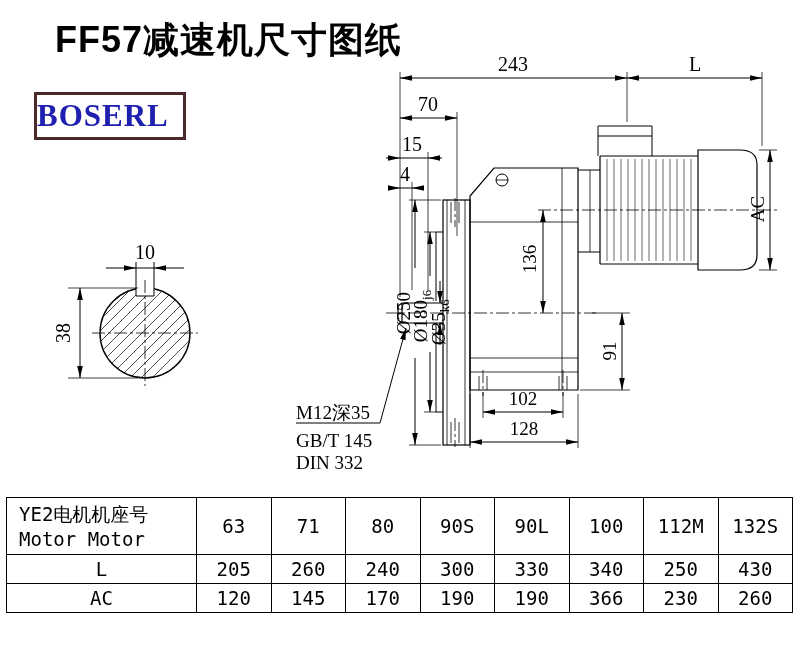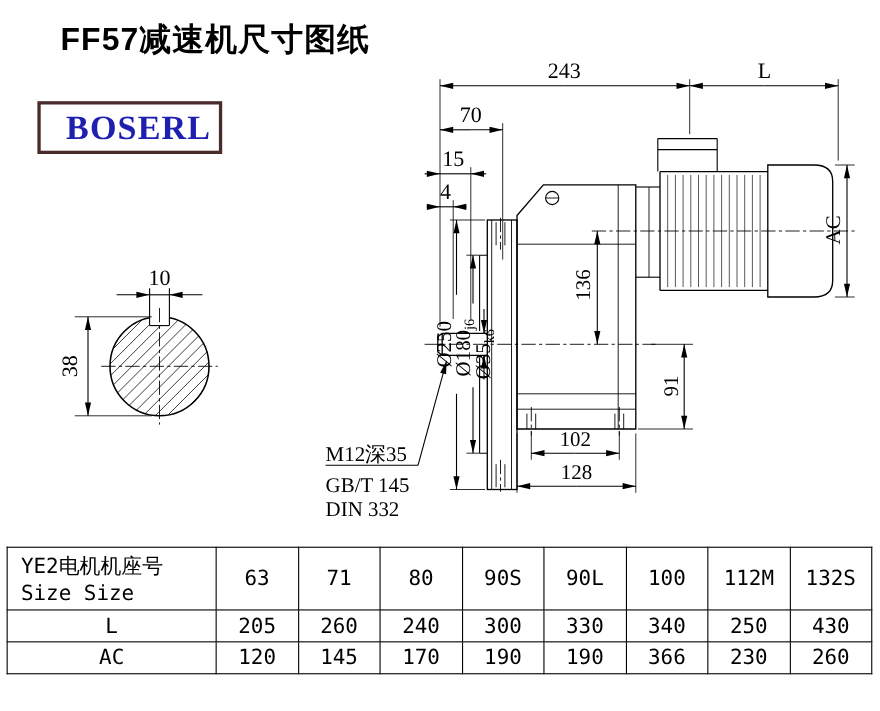--- a/index.html
+++ b/index.html
@@ -1,29 +1,29 @@
 <!DOCTYPE html>
 <html style="--logo-text: #2020b0; --logo-border: #4a2a2a; --line: #000000;"><head>
 <meta charset="utf-8">
 <style>
   html,body{margin:0;padding:0;}
   body{
     width:800px;height:646px;position:relative;background:#fff;
     font-family:"Liberation Sans",sans-serif;color:#000;overflow:hidden;
   }
   .title{
-    position:absolute;left:55px;top:16px;font-size:29px;font-weight:bold;
+    position:absolute;left:55px;top:16px;font-size:36px;font-weight:bold;
     letter-spacing:1px;font-family:"Liberation Sans",sans-serif;
   }
   .logo{
     position:absolute;left:34px;top:92px;width:146px;height:42px;
     border:3px solid var(--logo-border,#4a2a2a);
-    display:flex;align-items:center;justify-content:center;
+    display:flex;align-items:center;justify-content:flex-start;
     font-family:"Liberation Serif",serif;font-size:31px;font-weight:bold;
-    color:var(--logo-text,#2020b0);letter-spacing:1px;background:#fff;padding-left:16px;
+    color:var(--logo-text,#2020b0);letter-spacing:1px;background:#fff;
   }
   svg.drawing{position:absolute;left:0;top:0;}
   svg text{font-family:"Liberation Serif",serif;fill:#000;}
   .t20{font-size:20px;}
   .t19{font-size:19px;}
   .sub{font-size:13px;}
   table.spec{
     position:absolute;left:6px;top:497px;width:787px;
     border-collapse:collapse;table-layout:fixed;text-align:center;
     font-family:"DejaVu Sans Mono","Liberation Sans",monospace;font-size:19px;
@@ -238,21 +238,21 @@
       <col>
       <col>
       <col>
       <col>
       <col>
   </colgroup>
   <tbody>
       <tr class="head">
     <td class="lbl">
       <div>YE2电机机座号</div>
-      <div>Size Size</div>
+      <div>Motor Motor</div>
     </td>
     <td>63</td>
     <td>71</td>
     <td>80</td>
     <td>90S</td>
     <td>90L</td>
     <td>100</td>
     <td>112M</td>
     <td>132S</td>
   </tr>

